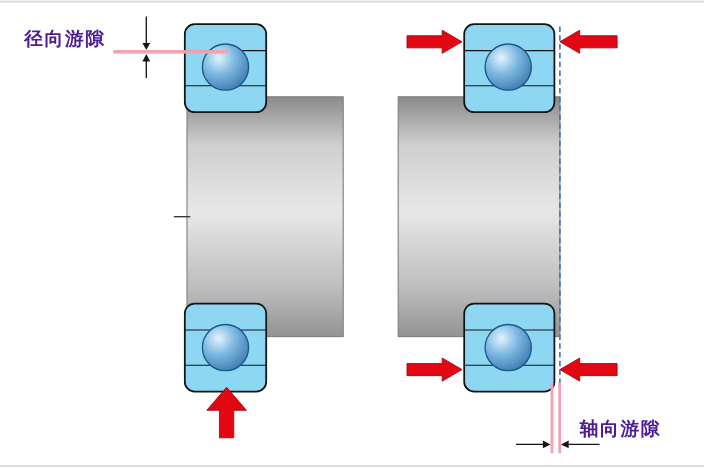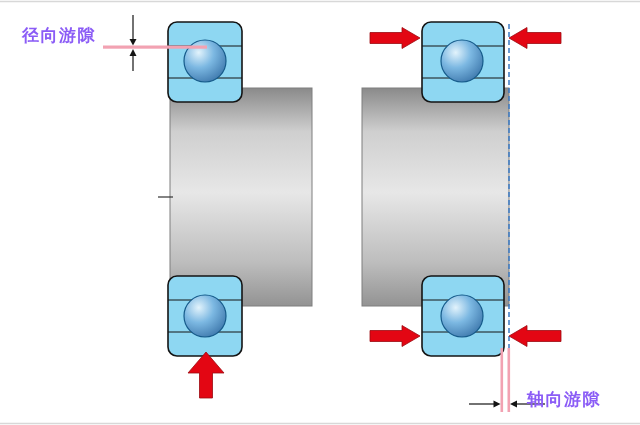--- a/index.html
+++ b/index.html
@@ -8,27 +8,27 @@
     width:640px;height:425px;
     background:#ffffff;
     overflow:hidden;
     font-family:"DejaVu Sans","Liberation Sans",sans-serif;
   }
   .stage svg{position:absolute;left:0;top:0;}
   .label{
     position:absolute;
     font-size:17px;
     font-weight:bold;
-    color:#8b5cf6;
+    color:#4c1d95;
     letter-spacing:1.5px;
     white-space:nowrap;
     font-family:Liberation Sans, sans-serif;
   }
   .label-radial{left:22px;top:24px;}
-  .label-axial{left:527px;top:388px;}
+  .label-axial{left:527px;top:378px;}
 </style>
 </head>
 <body>
 
 <div class="stage">
 
   <svg width="640" height="425" viewBox="0 0 640 425">
     <defs>
       <linearGradient id="shaftGrad" x1="0" y1="0" x2="0" y2="1">
         <stop offset="0%" stop-color="#8a8a8a"></stop>

